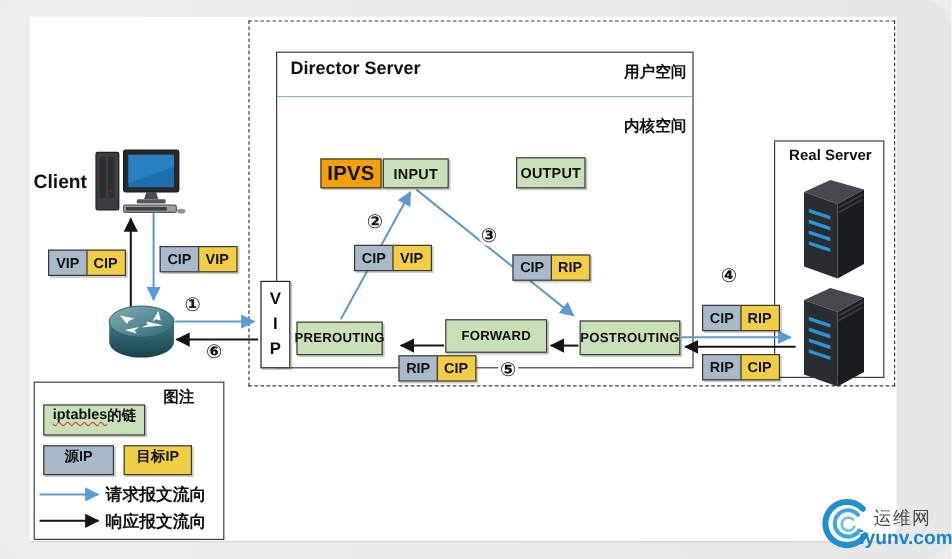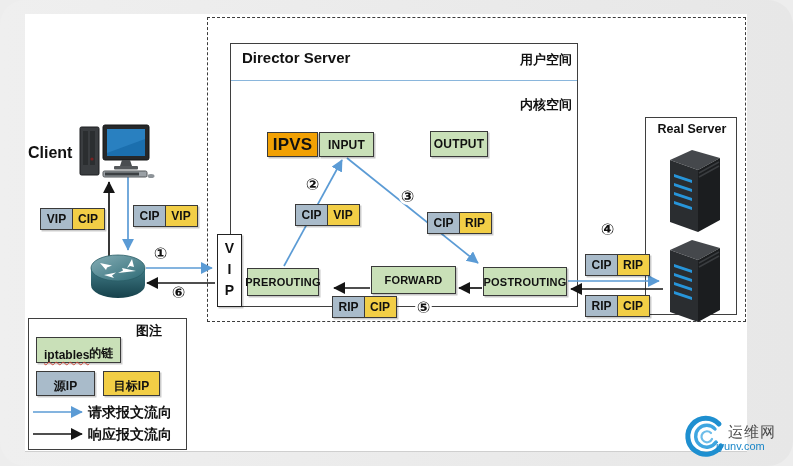--- a/index.html
+++ b/index.html
@@ -30,29 +30,29 @@
   .pkt .src{background:#a9bbca;}
   .pkt .dst{background:#f2ce46;margin-left:-1.5px;}
   .vip-node{box-sizing:border-box;width:25px;height:73px;background:#fff;
     border:1.6px solid #222;font-weight:bold;font-size:14px;line-height:21px;
     text-align:center;word-break:break-all;padding:3px 6px;color:#111;
     box-shadow:1.5px 1.5px 0 rgba(0,0,0,.2);}
   .step{width:17px;height:17px;display:flex;align-items:center;justify-content:center;
     font-size:16px;font-weight:bold;color:#111;background:#fff;border-radius:50%;}
   .legend-box{border:1.6px solid #3f3f3f;background:#fff;}
   .legend-chip{box-sizing:border-box;border:1.4px solid #3a3a3a;display:flex;
-    align-items:flex-end;justify-content:center;font-weight:bold;font-size:12px;color:#111;
+    align-items:flex-start;justify-content:center;font-weight:bold;font-size:12px;color:#111;
     box-shadow:1.5px 1.5px 0 rgba(0,0,0,.2);}
   .legend-chip.green{background:#c9e0b8;}
   .legend-chip.bluegray{background:#a9bbca;}
   .legend-chip.yellow{background:#f2ce46;}
   .squiggle{text-decoration:underline wavy #d04a3a 1px;text-underline-offset:2px;}
   .flow-text{font-weight:bold;font-size:14px;color:#111;}
   .logo-name{font-size:15px;color:#4a4a4a;letter-spacing:1px;}
-  .logo-domain{font-weight:normal;font-size:11px;color:#1a86c8;}
+  .logo-domain{font-weight:bold;font-size:16px;color:#1a86c8;}
   svg{display:block;}
 </style>
 </head>
 <body>
 
 <div class="canvas">
 
   <div class="white-page abs"></div>
 
   <div class="abs dashed-box" style="left:207px;top:17px;width:537px;height:303px;"></div>

